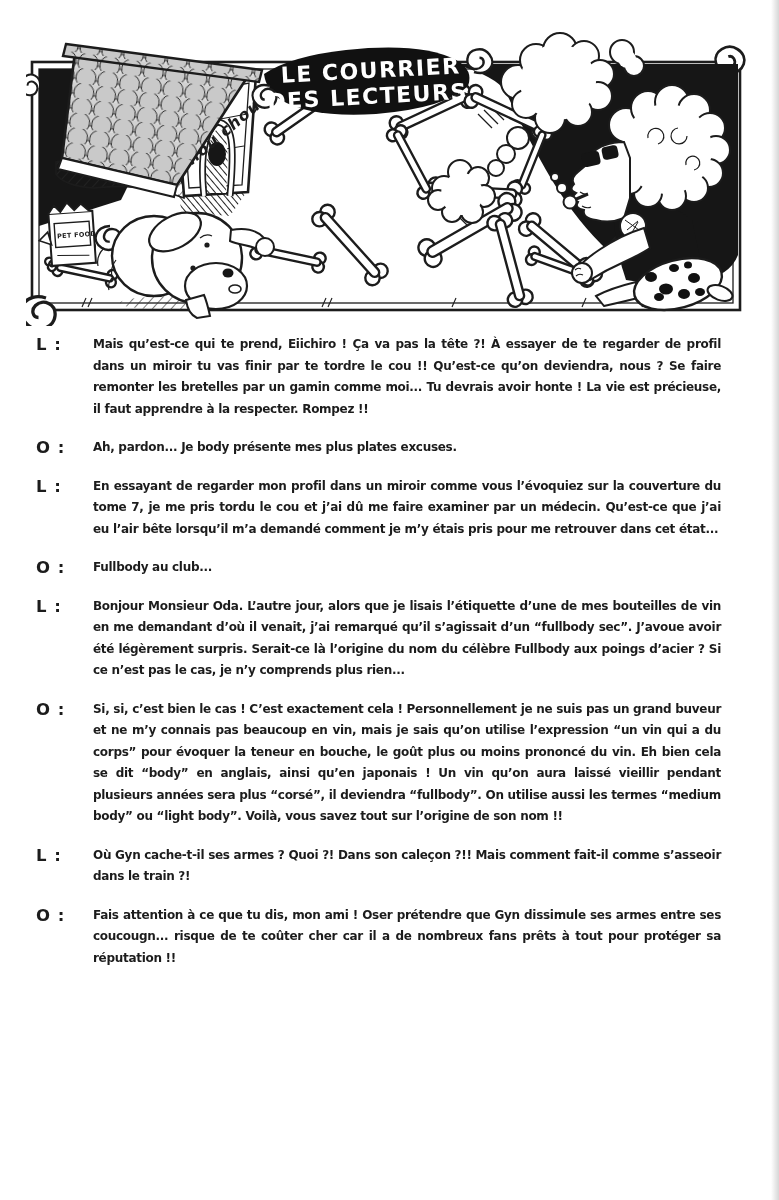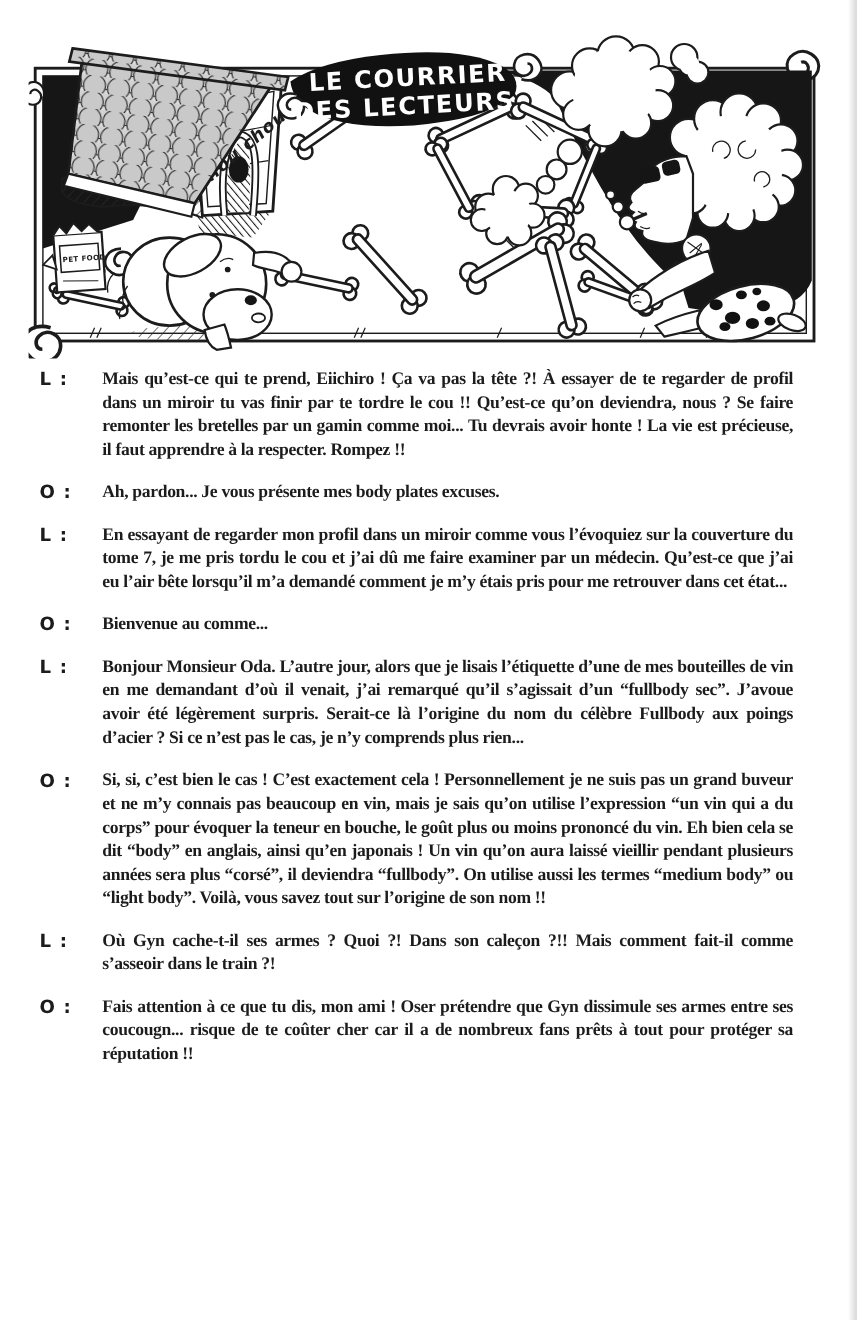--- a/index.html
+++ b/index.html
@@ -2,21 +2,21 @@
 <html><head>
 <meta charset="utf-8">
 <style>
   html,body{margin:0;padding:0;background:#ffffff;}
   .page{position:relative;width:779px;height:1200px;background:#fff;overflow:hidden;
         font-family:"DejaVu Sans",sans-serif;color:#1c1c1c;}
   .art{position:absolute;left:26px;top:30px;}
   .letters{position:absolute;left:36px;top:334px;width:685px;}
   .entry{display:flex;margin-bottom:17px;}
   .speaker{width:57px;flex:none;font-weight:bold;font-size:16.5px;line-height:21.5px;letter-spacing:1px;}
-  .text{flex:1;text-align:justify;font-weight:bold;font-size:16px;line-height:21.5px;letter-spacing:-0.3px;font-family:Liberation Serif, serif;}
+  .text{flex:1;text-align:justify;font-weight:bold;font-size:12px;line-height:21.5px;letter-spacing:-0.3px;}
   .edge-shade{position:absolute;top:0;right:0;width:8px;height:1200px;pointer-events:none;
         background:linear-gradient(to right,rgba(0,0,0,0),rgba(0,0,0,0.16));}
   
   .bone{fill:#fff;stroke:#1c1c1c;stroke-width:2.4;}
   #boneShape *{vector-effect:non-scaling-stroke;}
   .spiral{fill:#fff;stroke:#1c1c1c;stroke-width:2.2;}
   .ink{stroke:#1c1c1c;}
   .cloud{fill:#fff;stroke:#1c1c1c;stroke-width:2;}
   .banner-text{fill:#fff;font-family:"DejaVu Sans",sans-serif;font-weight:bold;font-size:22px;letter-spacing:1.5px;}
   .sign-text{fill:#1c1c1c;font-family:"DejaVu Sans",sans-serif;font-weight:bold;font-style:italic;font-size:16px;letter-spacing:1px;}
@@ -244,29 +244,29 @@
     </g>
   </svg>
 
   <div class="letters">
     <div class="entry">
       <div class="speaker">L :</div>
       <div class="text">Mais qu’est-ce qui te prend, Eiichiro ! Ça va pas la tête ?! À essayer de te regarder de profil dans un miroir tu vas finir par te tordre le cou !! Qu’est-ce qu’on deviendra, nous ? Se faire remonter les bretelles par un gamin comme moi... Tu devrais avoir honte ! La vie est précieuse, il faut apprendre à la respecter. Rompez !!</div>
     </div>
     <div class="entry">
       <div class="speaker">O :</div>
-      <div class="text">Ah, pardon... Je vous présente mes body plates excuses.</div>
+      <div class="text">Ah, pardon... Je body présente mes plus plates excuses.</div>
     </div>
     <div class="entry">
       <div class="speaker">L :</div>
       <div class="text">En essayant de regarder mon profil dans un miroir comme vous l’évoquiez sur la couverture du tome 7, je me pris tordu le cou et j’ai dû me faire examiner par un médecin. Qu’est-ce que j’ai eu l’air bête lorsqu’il m’a demandé comment je m’y étais pris pour me retrouver dans cet état...</div>
     </div>
     <div class="entry">
       <div class="speaker">O :</div>
-      <div class="text">Bienvenue au comme...</div>
+      <div class="text">Fullbody au club...</div>
     </div>
     <div class="entry">
       <div class="speaker">L :</div>
       <div class="text">Bonjour Monsieur Oda. L’autre jour, alors que je lisais l’étiquette d’une de mes bouteilles de vin en me demandant d’où il venait, j’ai remarqué qu’il s’agissait d’un “fullbody sec”. J’avoue avoir été légèrement surpris. Serait-ce là l’origine du nom du célèbre Fullbody aux poings d’acier ? Si ce n’est pas le cas, je n’y comprends plus rien...</div>
     </div>
     <div class="entry">
       <div class="speaker">O :</div>
       <div class="text">Si, si, c’est bien le cas ! C’est exactement cela ! Personnellement je ne suis pas un grand buveur et ne m’y connais pas beaucoup en vin, mais je sais qu’on utilise l’expression “un vin qui a du corps” pour évoquer la teneur en bouche, le goût plus ou moins prononcé du vin. Eh bien cela se dit “body” en anglais, ainsi qu’en japonais ! Un vin qu’on aura laissé vieillir pendant plusieurs années sera plus “corsé”, il deviendra “fullbody”. On utilise aussi les termes “medium body” ou “light body”. Voilà, vous savez tout sur l’origine de son nom !!</div>
     </div>
     <div class="entry">

